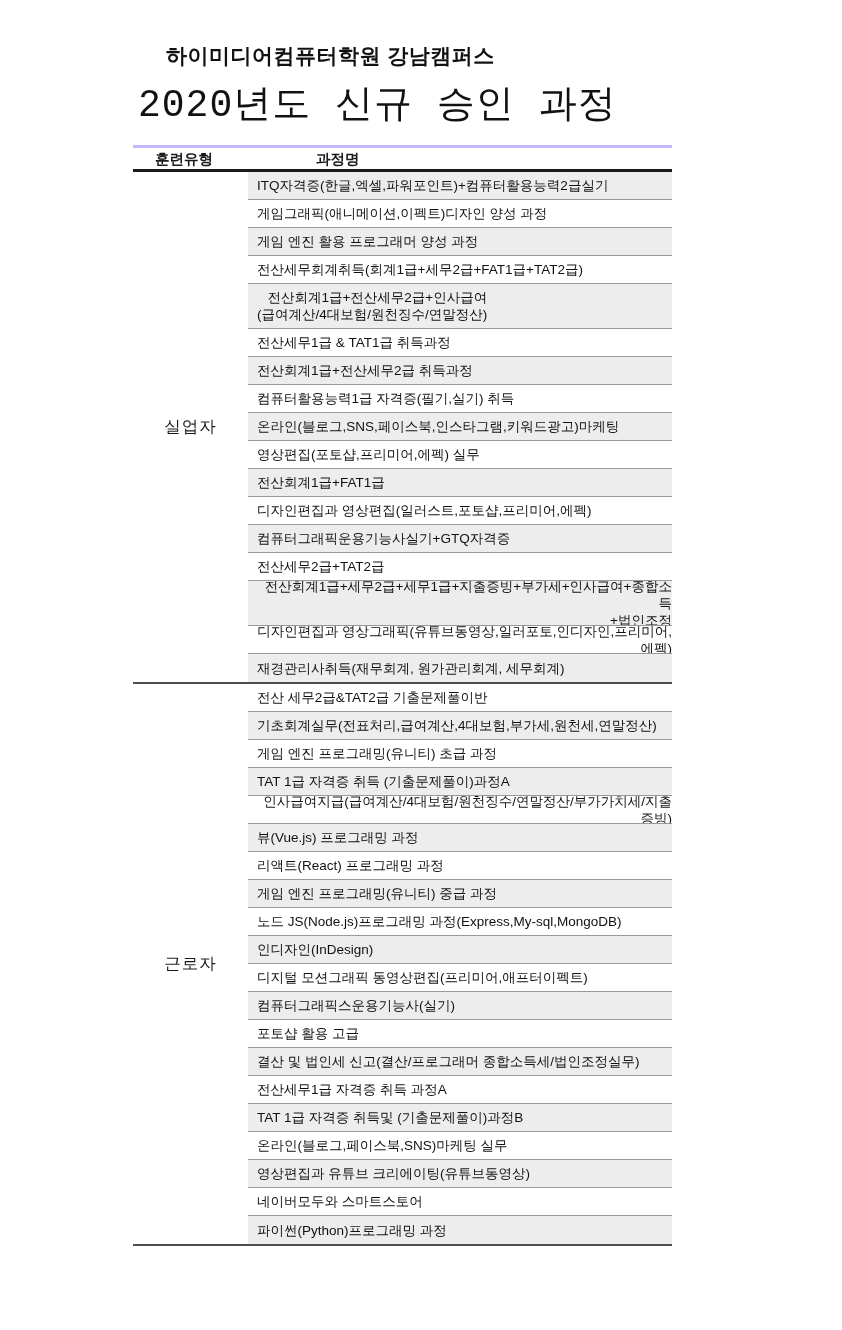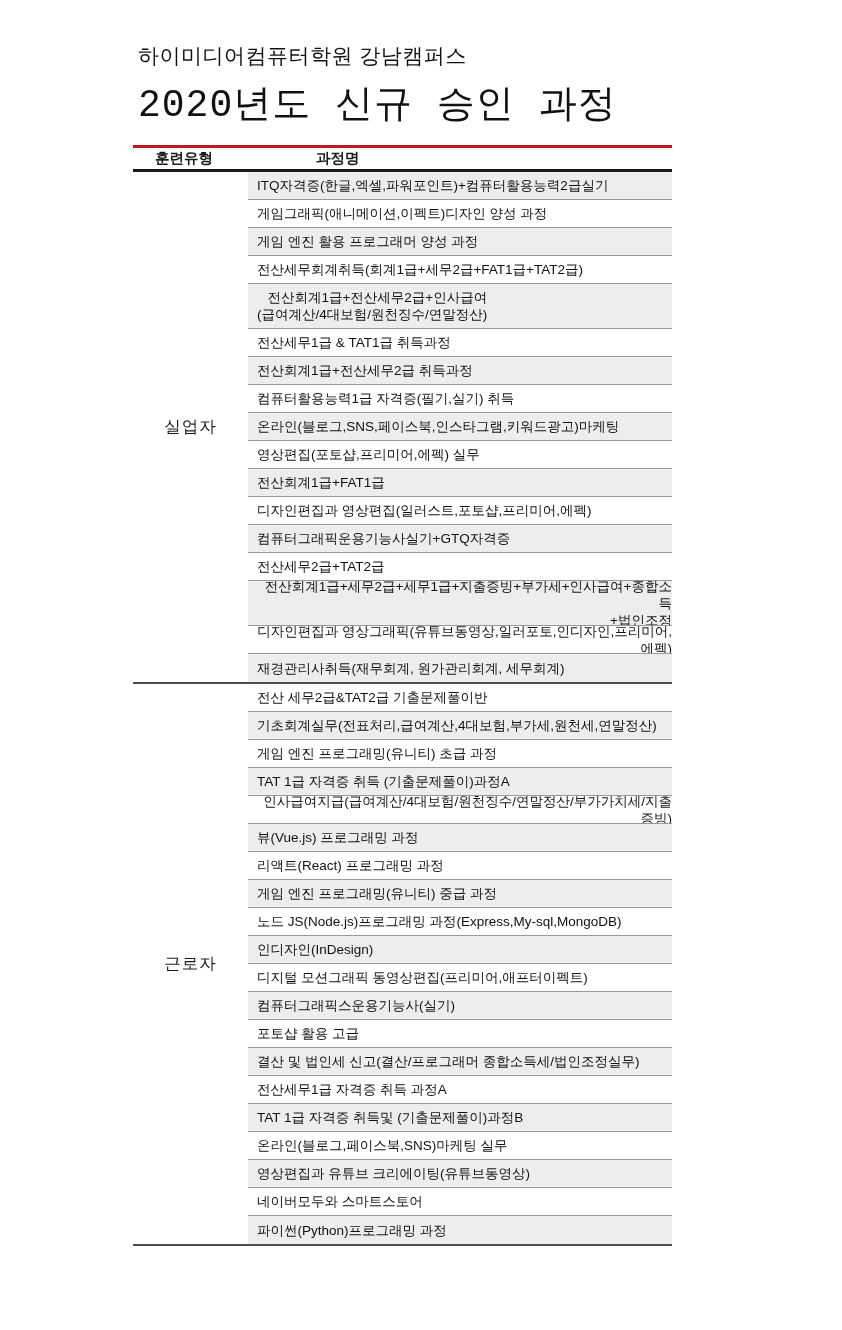--- a/index.html
+++ b/index.html
@@ -17,44 +17,45 @@
     overflow: hidden;
   }
   .doc-header {
     position: absolute;
     left: 138px;
     top: 42px;
     width: 560px;
   }
   .academy-name {
     font-size: 21px;
-    font-weight: 400;
+    font-weight: 700;
     letter-spacing: 0.5px;
     color: #111111;
+    margin-left: 28px;
   }
   .page-title {
     margin-top: 8px;
     font-size: 38px;
     font-weight: 300;
     letter-spacing: 1px;
     color: #111111;
     font-family: Liberation Mono, monospace;
   }
   .course-table {
     position: absolute;
     left: 133px;
     top: 145px;
     width: 539px;
   }
   .thead {
     display: flex;
-    align-items: center;
+    align-items: flex-end;
     height: 27px;
     box-sizing: border-box;
-    border-top: 3px solid #b91c1c;
+    border-top: 3px solid #c4b5fd;
     border-bottom: 3px solid #1a1a1a;
     font-size: 14.5px;
     font-weight: 600;
   }
   .th-type {
     width: 115px;
     box-sizing: border-box;
     padding-left: 22px;
     flex: none;
   }

